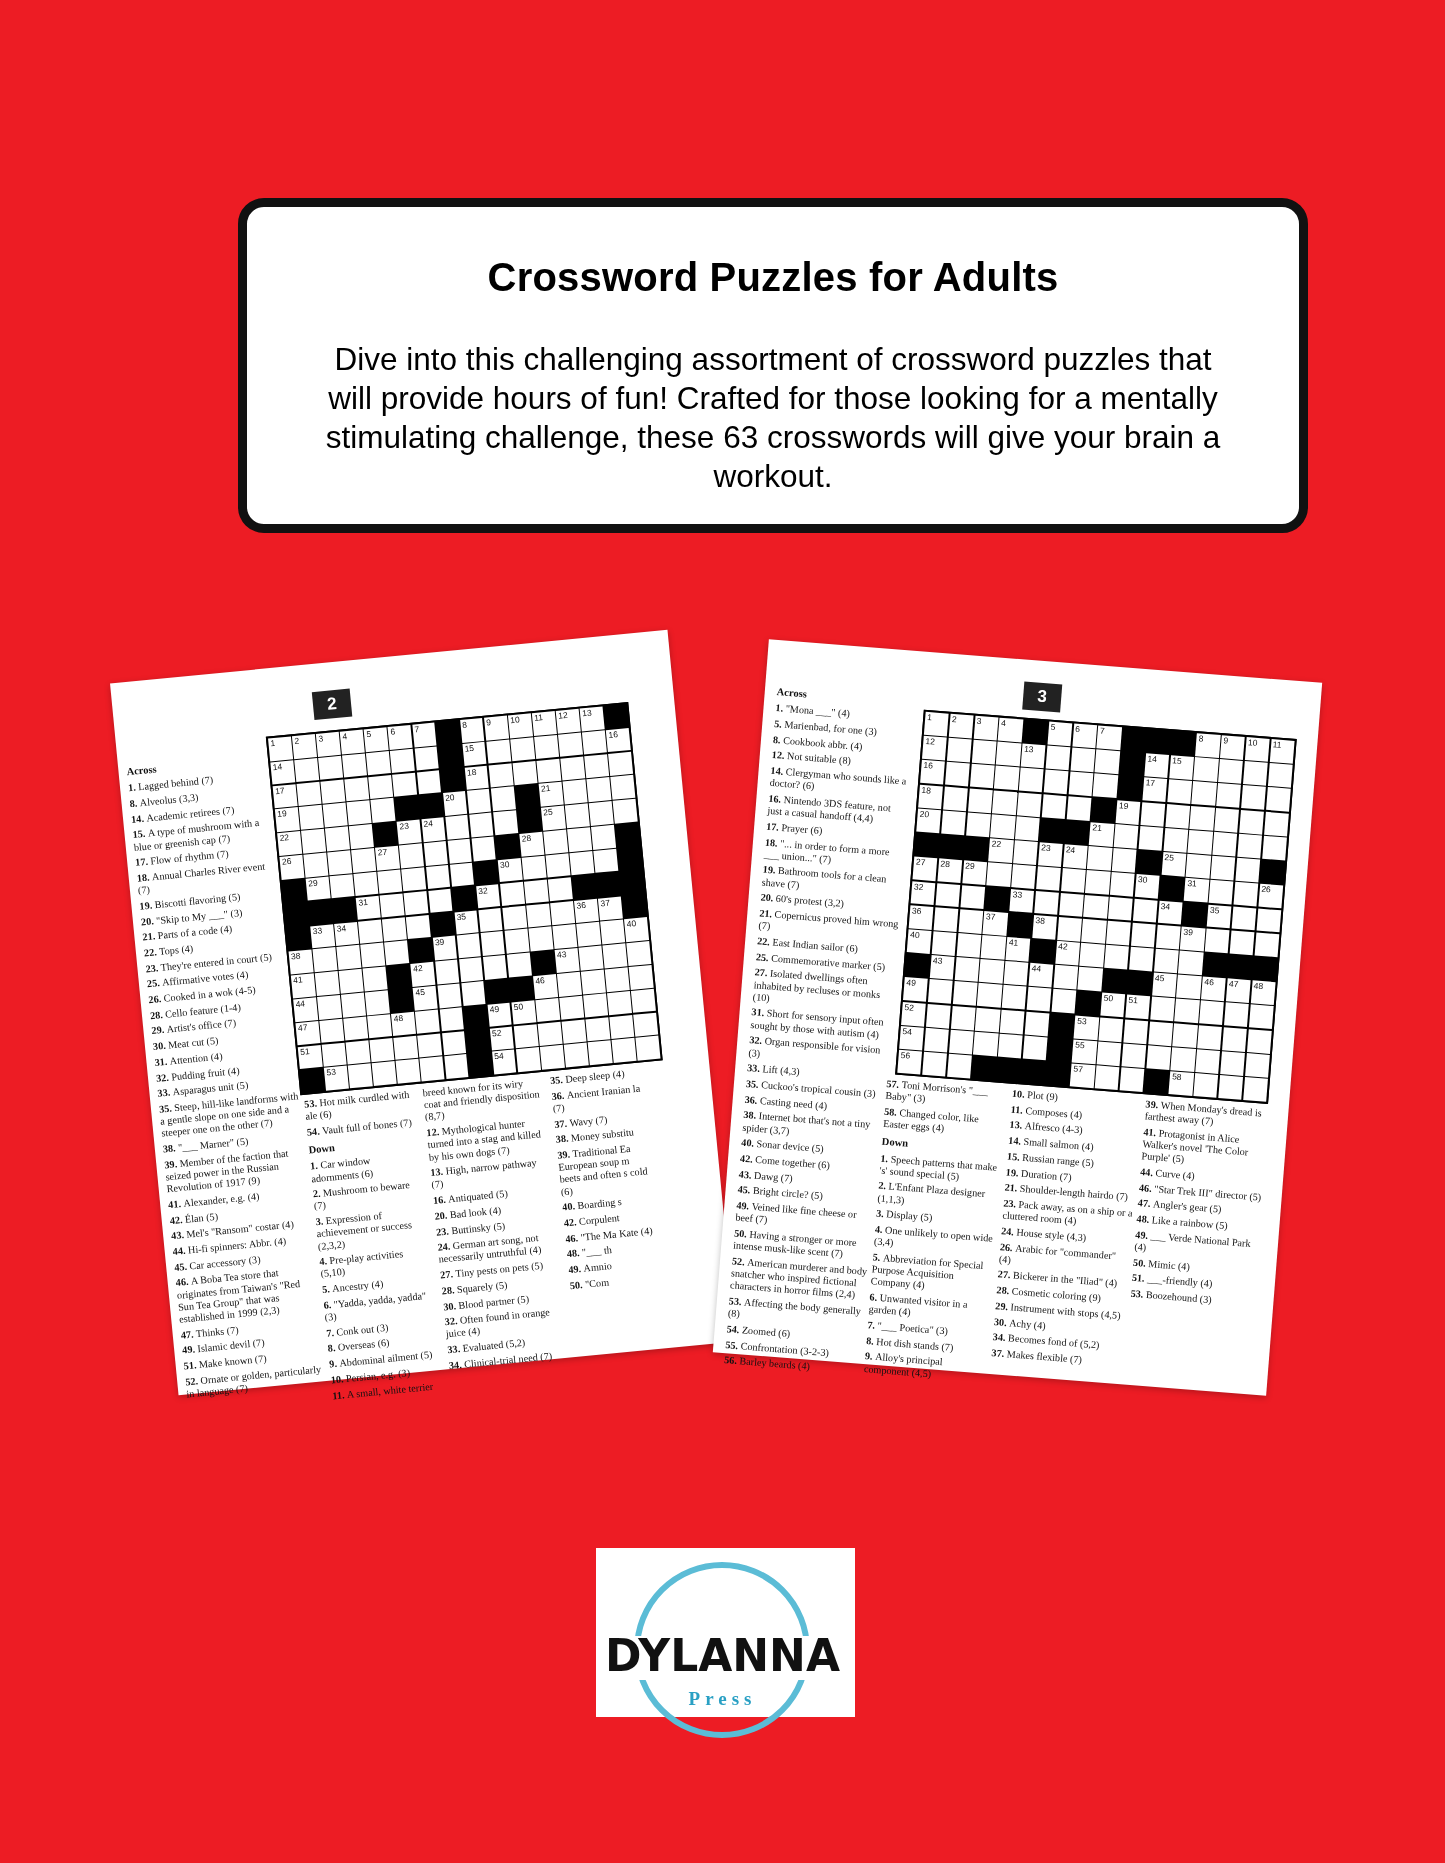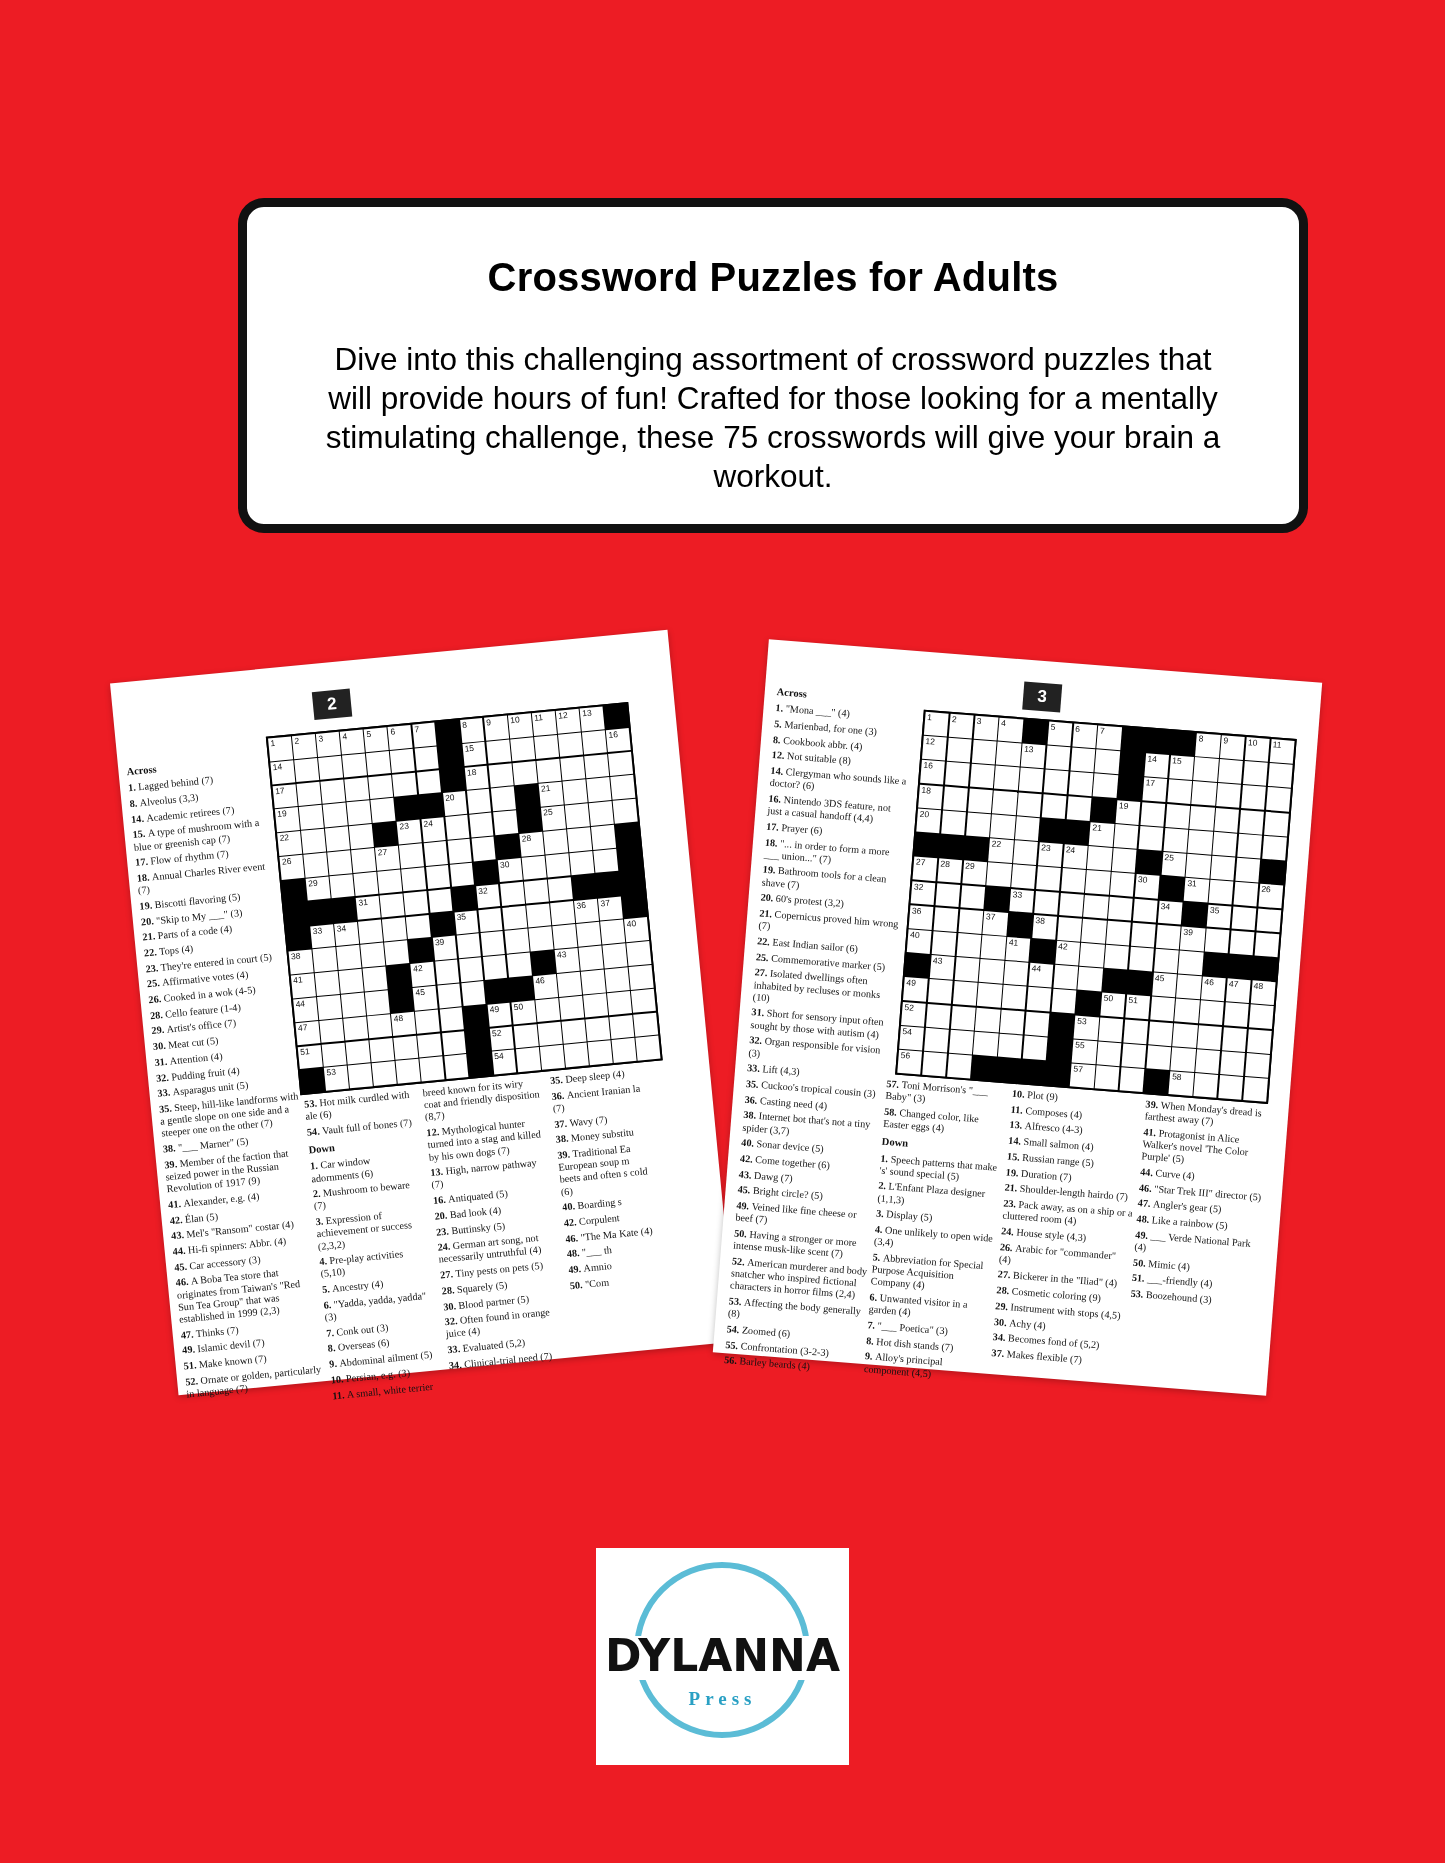--- a/index.html
+++ b/index.html
@@ -41,21 +41,21 @@
   .cell .num {
     position: absolute; left: 2px; top: 0px; font-family: "Liberation Sans", sans-serif;
     font-size: 8.5px; line-height: 10px; color: #111;
   }
   .clue-col { position: absolute; font-size: 10.2px; line-height: 12.2px; }
   .clue-col .heading { font-weight: bold; margin: 6px 0 4px; font-size: 10.5px; }
   .clue { margin: 0 0 3.5px 0; }
   .clue b { font-weight: bold; }
 
   .logo-box {
-    position: absolute; left: 596px; top: 1548px; width: 253px; height: 217px; background: #fff;
+    position: absolute; left: 596px; top: 1548px; width: 253px; height: 169px; background: #fff; padding-left: 6px;
   }
   .logo-ring {
     position: absolute; left: 38px; top: 14px; width: 176px; height: 176px;
     border: 6px solid #5bbcd6; border-radius: 50%; box-sizing: border-box;
   }
   .logo-mask {
     position: absolute; left: 12px; top: 88px; width: 230px; height: 44px; background: #fff;
   }
   .logo-name {
     position: absolute; left: 0; top: 82px; width: 253px; text-align: center;
@@ -66,21 +66,21 @@
     position: absolute; left: 0; top: 140px; width: 253px; text-align: center;
     font-family: Liberation Serif, serif; font-weight: bold; font-size: 19px; color: #2aa0c4;
     letter-spacing: 5px;
   }
 </style>
 </head>
 <body>
 
 <div class="info-box">
   <div class="info-title">Crossword Puzzles for Adults</div>
-  <div class="info-desc">Dive into this challenging assortment of crossword puzzles that will provide hours of fun! Crafted for those looking for a mentally stimulating challenge, these 75 crosswords will give your brain a workout.</div>
+  <div class="info-desc">Dive into this challenging assortment of crossword puzzles that will provide hours of fun! Crafted for those looking for a mentally stimulating challenge, these 63 crosswords will give your brain a workout.</div>
 </div>
 
 <div class="page page-left">
   <div class="puzzle-num" style="left:200px; top:28px;">2</div>
   <div class="grid" id="grid-0" style="left: 150px; top: 68px; width: 360px; height: 356px; grid-template-columns: repeat(15, 1fr); grid-template-rows: repeat(15, 1fr);">
       <div class="cell">
         <span class="num">1</span>
       </div>
       <div class="cell">
         <span class="num">2</span>

